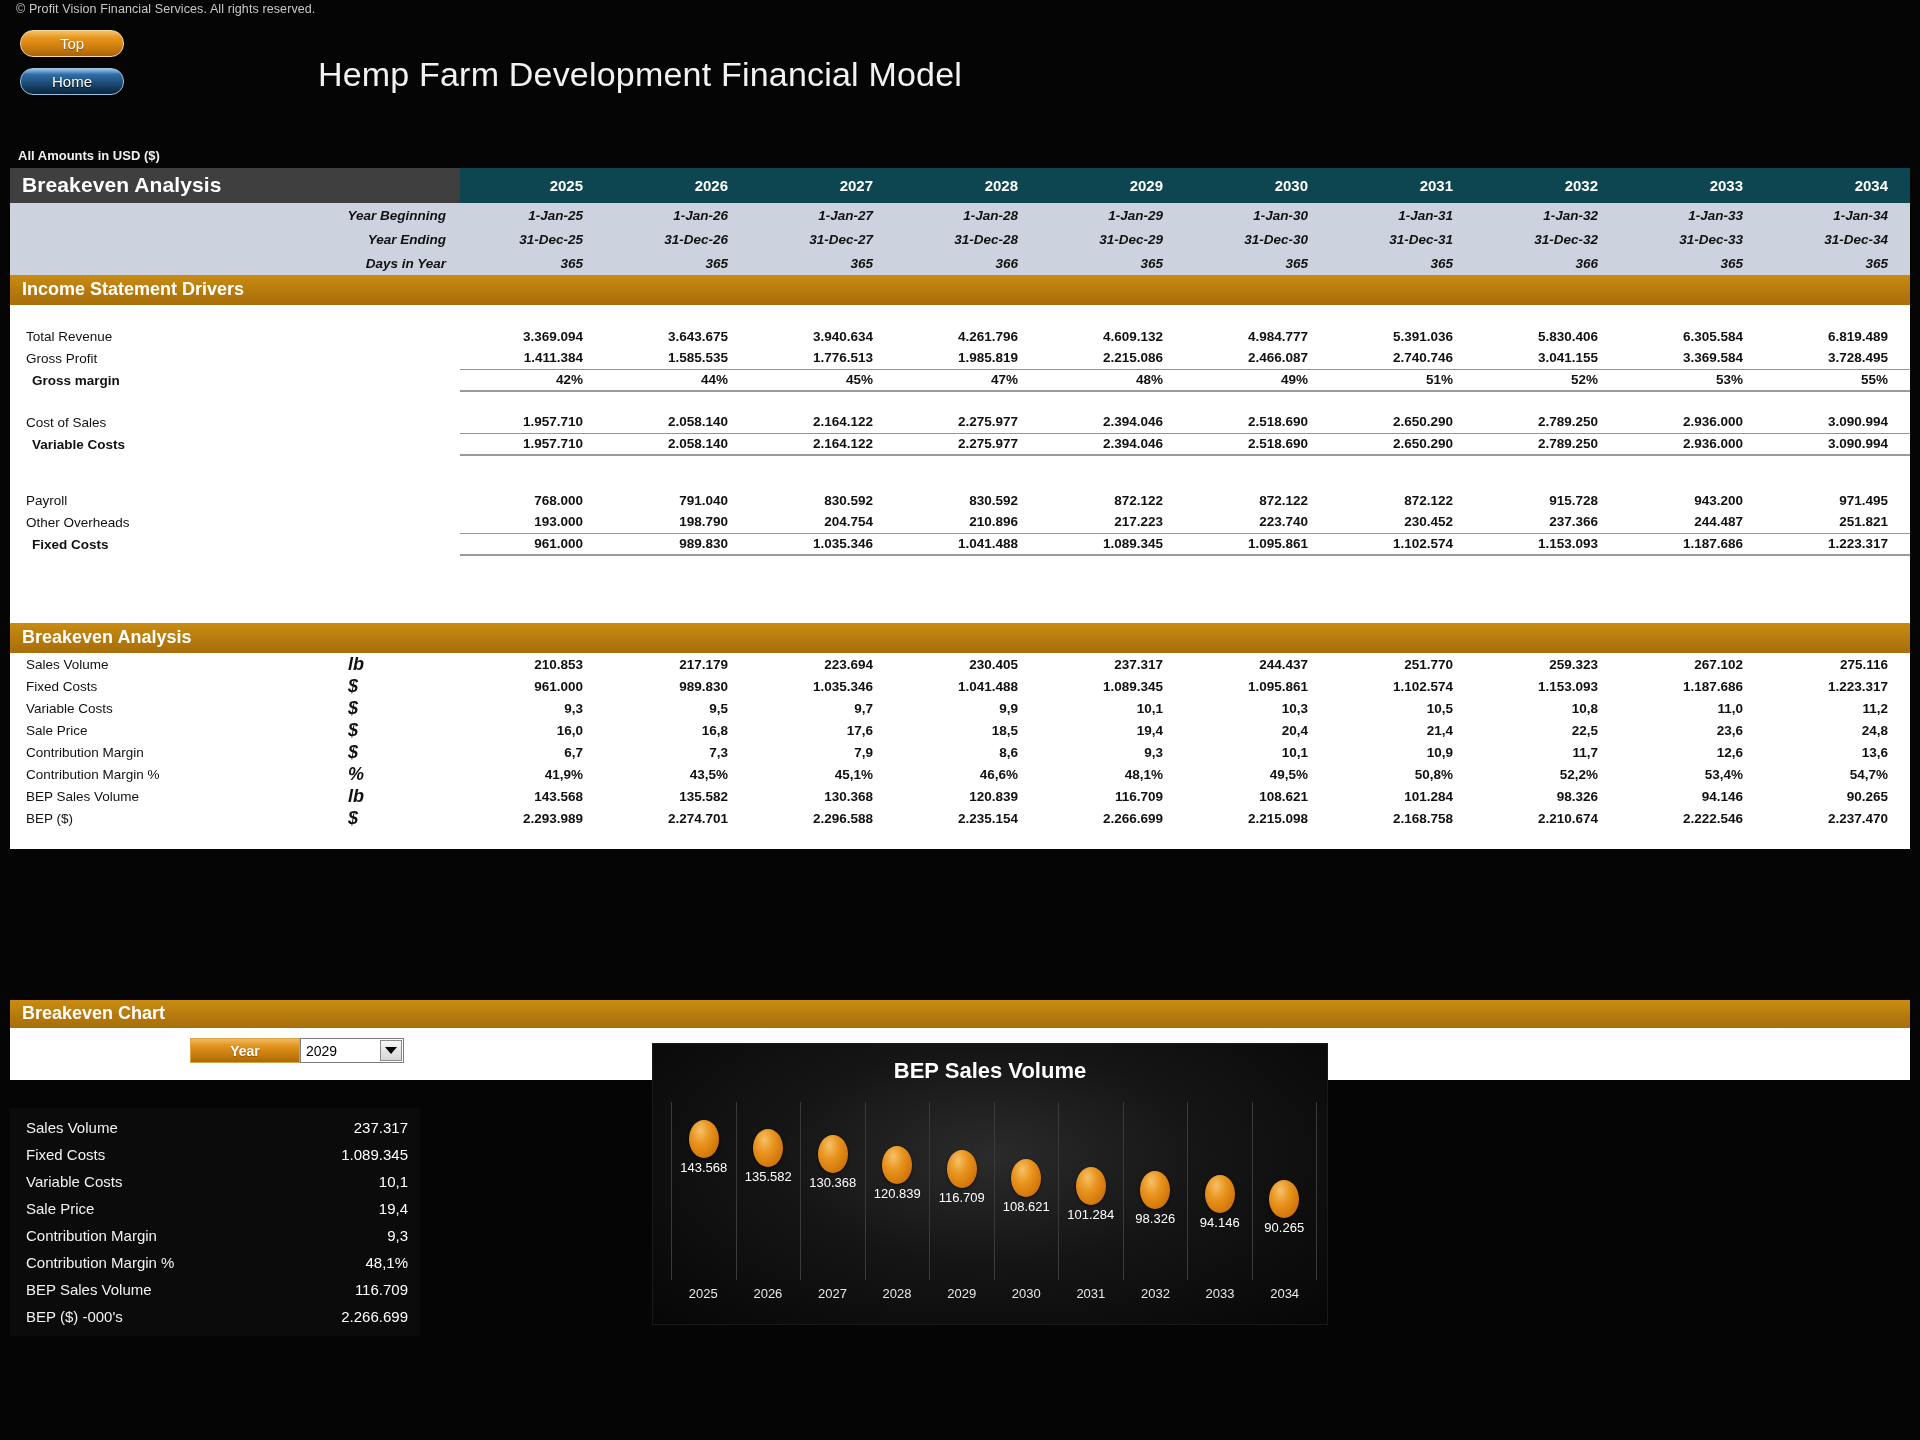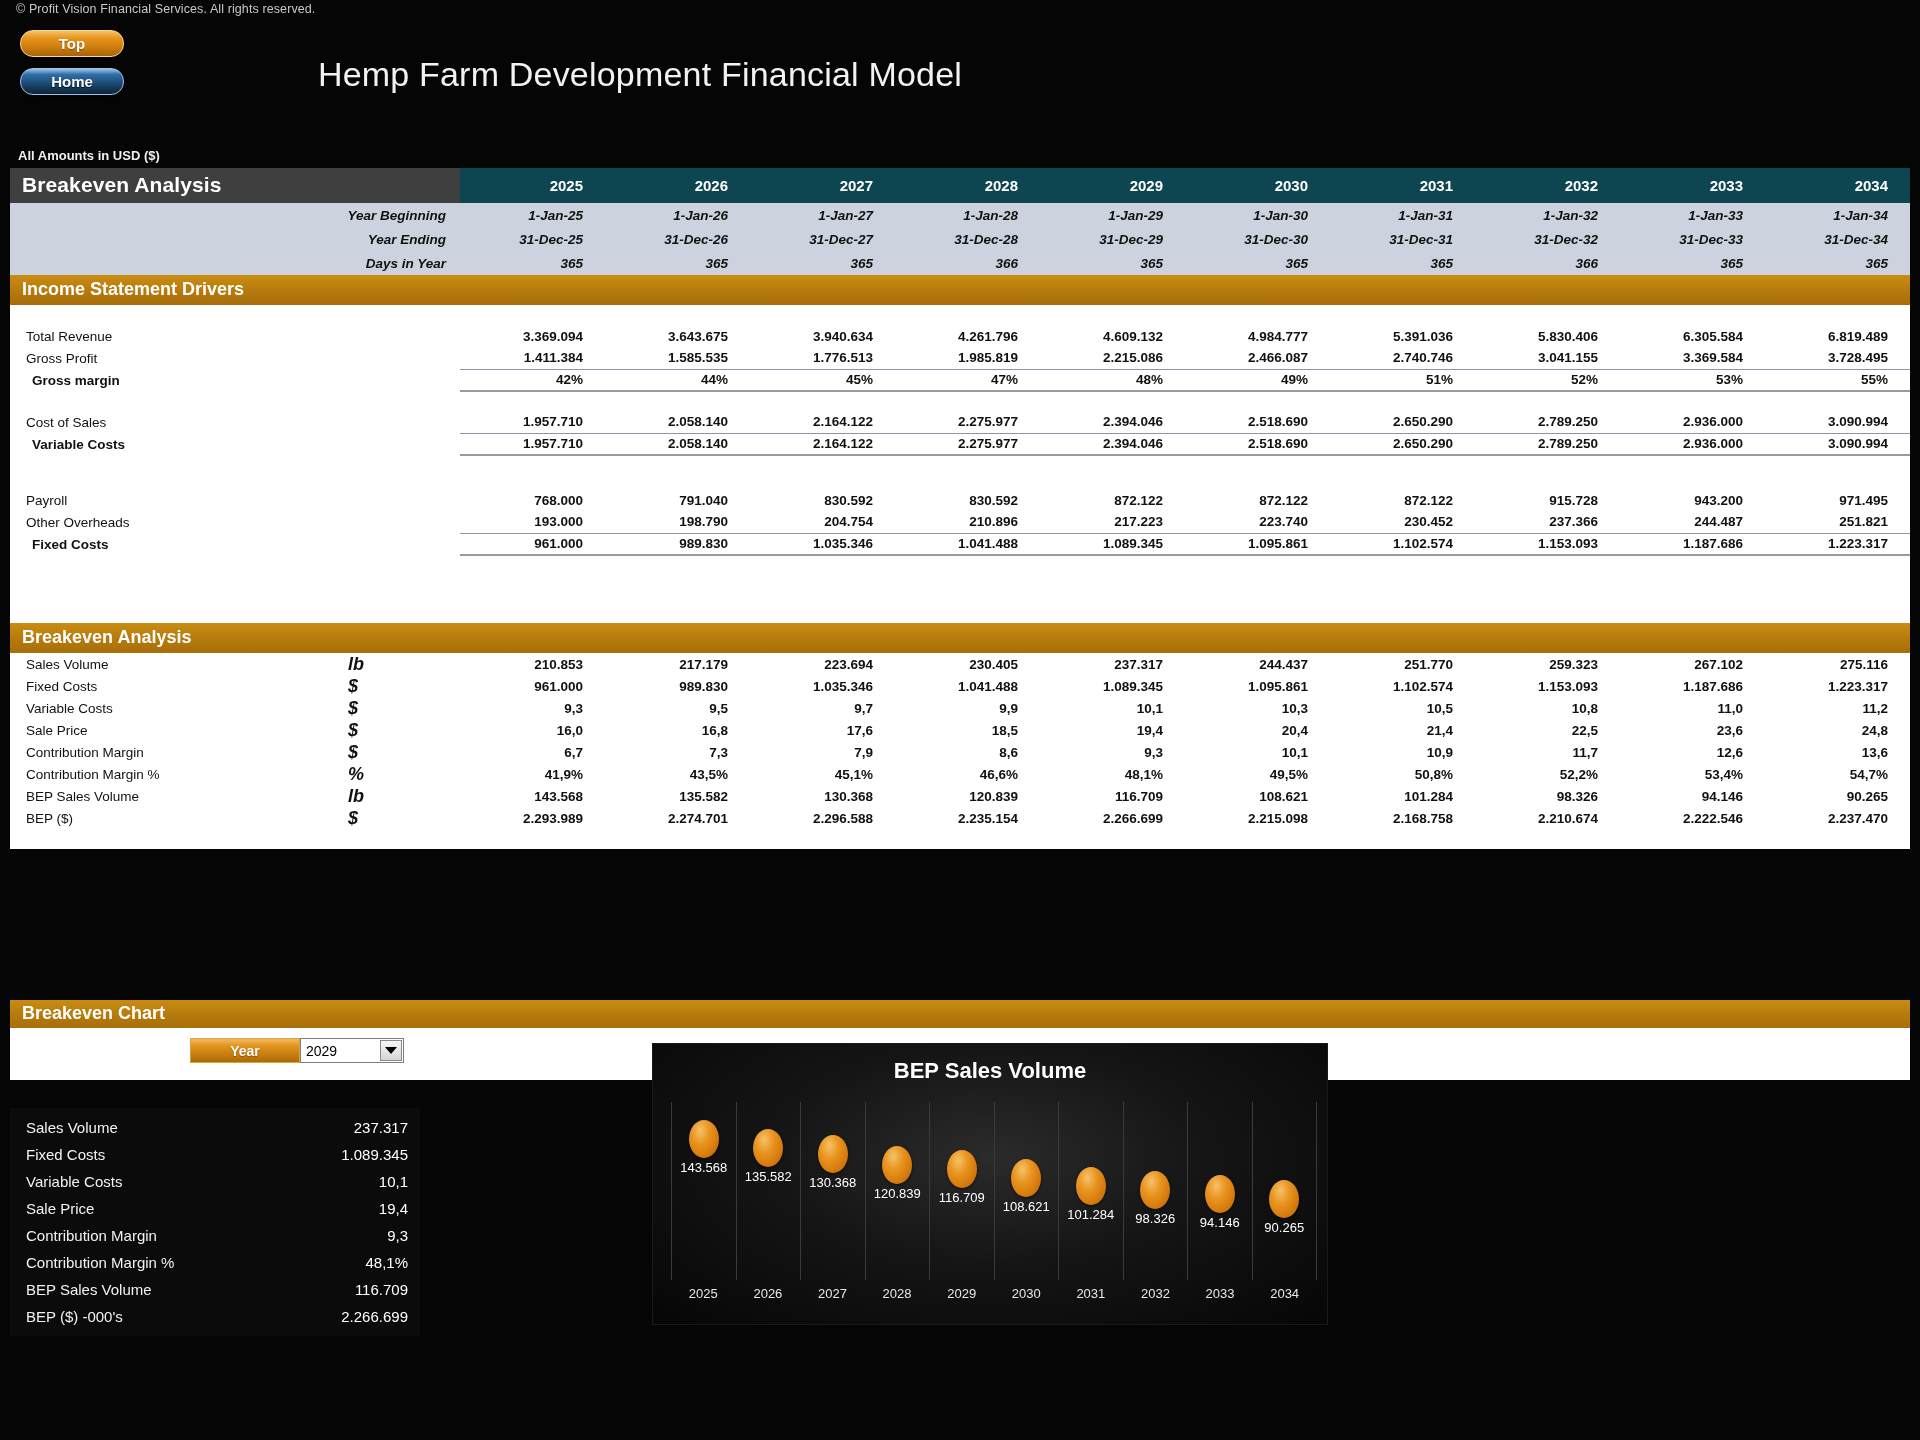--- a/index.html
+++ b/index.html
@@ -12,21 +12,21 @@
   .page { position: relative; width: 1920px; height: 1440px; background: #050505; }
 
   
   .copyright {
     position: absolute; left: 16px; top: 2px;
     font-size: 12.5px; color: #c9c9c9; letter-spacing: .1px;
   }
   .navbtn {
     position: absolute; width: 104px; height: 27px;
     border-radius: 13px; display: flex; align-items: center; justify-content: center;
-    font-size: 15px; color: #ffffff; font-weight: 700;
+    font-size: 15px; color: #ffffff; font-weight: 400;
     box-shadow: 0 1px 2px rgba(0,0,0,.8);
   }
   .navbtn.top {
     left: 20px; top: 30px;
     background: linear-gradient(180deg,#f5c16a 0%, #e8951c 28%, #c97a0d 70%, #a8620a 100%);
     border: 1px solid #f7d79a;
     text-shadow: 0 1px 1px rgba(120,60,0,.8);
   }
   .navbtn.home {
     left: 20px; top: 68px;

